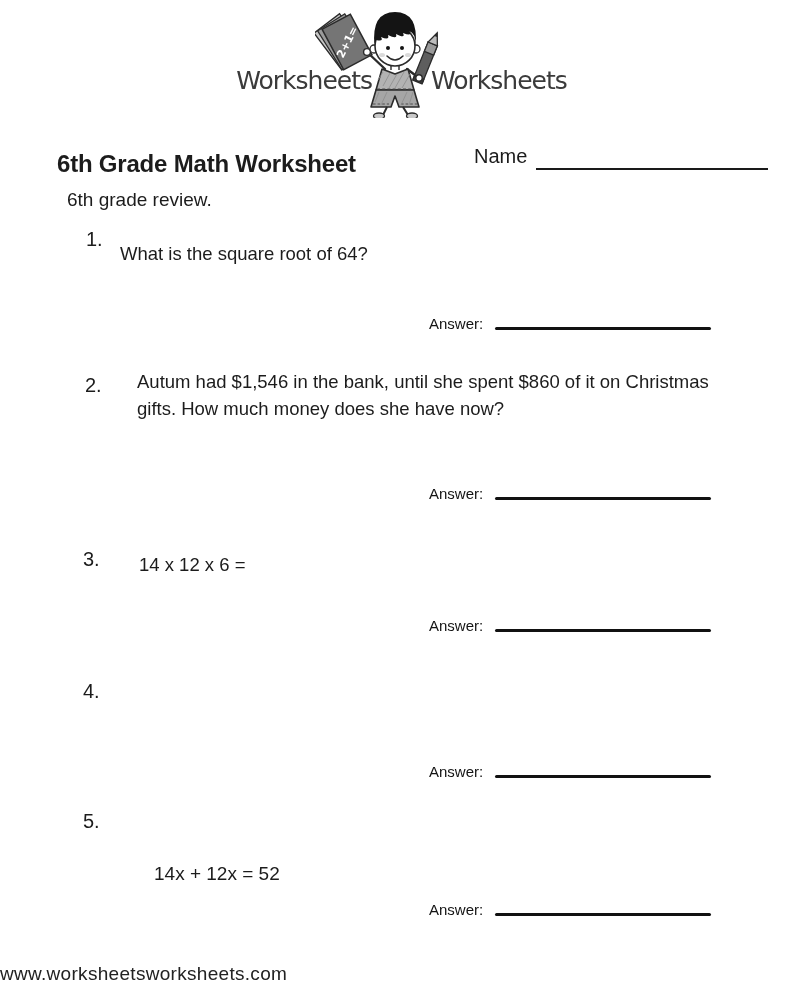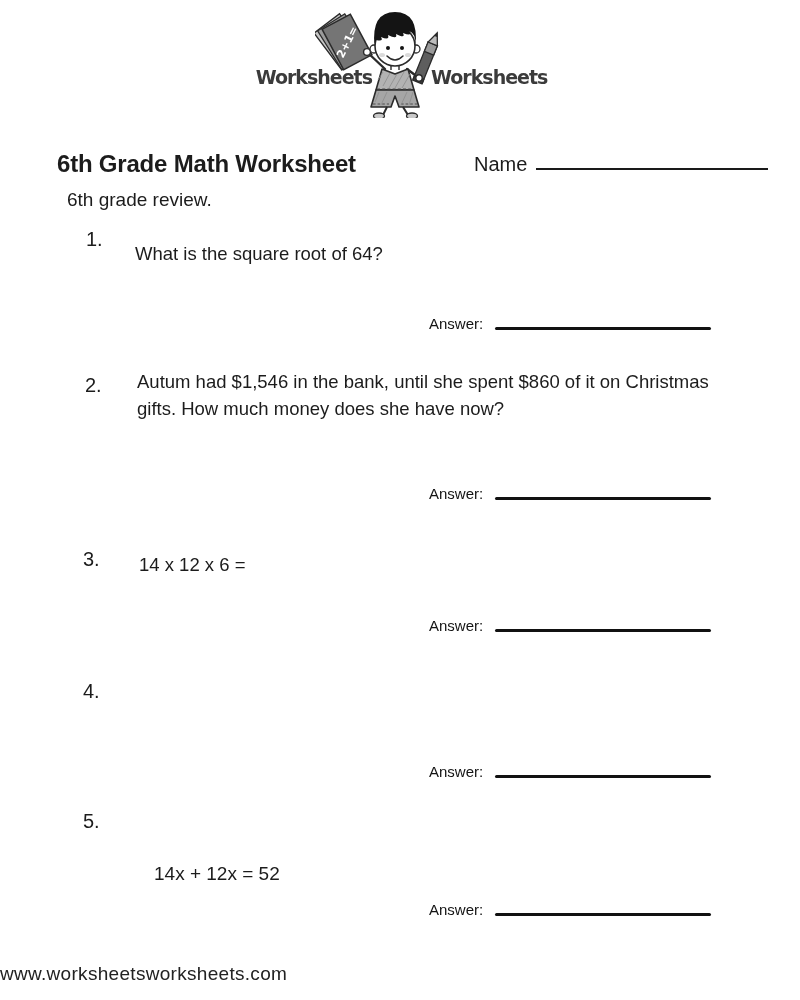--- a/index.html
+++ b/index.html
@@ -8,35 +8,35 @@
     width:800px;height:1000px;
     background:#ffffff;
     font-family:"Liberation Sans", sans-serif;
     color:#1c1c1c;
     overflow:hidden;
   }
   
   .logo-text{
     position:absolute;
     font-family:"DejaVu Sans", sans-serif;
-    font-weight:bold;
-    font-size:19px;
+    font-weight:normal;
+    font-size:25px;
     letter-spacing:-1px;
     color:#3b3b3b;
   }
   .logo-text.left{left:210px;top:66px;width:162px;text-align:right;}
   .logo-text.right{left:431px;top:66px;}
   .mascot{position:absolute;left:315px;top:6px;}
   
   .title{
     position:absolute;left:57px;top:150px;
     font-size:24px;font-weight:bold;letter-spacing:-0.2px;
   }
   .subtitle{position:absolute;left:67px;top:189px;font-size:19px;}
-  .name-label{position:absolute;left:474px;top:145px;font-size:20px;margin-top:8px;}
+  .name-label{position:absolute;left:474px;top:145px;font-size:20px;}
   .name-line{
     position:absolute;left:536px;top:168px;width:232px;height:0;
     border-bottom:2px solid #1a1a1a;
   }
   
   .q-num{position:absolute;font-size:20px;}
   .q-text{position:absolute;font-size:18.5px;line-height:27px;}
   .q-equation{position:absolute;font-size:19px;}
   
   .answer-row{position:absolute;left:429px;display:flex;gap:12px;}
@@ -117,21 +117,21 @@
     <ellipse cx="64" cy="110" rx="5.5" ry="3" fill="#c9c9c9" stroke="#2b2b2b" stroke-width="1.3"></ellipse>
     <ellipse cx="97" cy="110" rx="5.5" ry="3" fill="#c9c9c9" stroke="#2b2b2b" stroke-width="1.3"></ellipse>
   </svg>
 
   <h1 class="title" style="margin:0">6th Grade Math Worksheet</h1>
   <span class="name-label">Name</span>
   <div class="name-line"></div>
   <div class="subtitle">6th grade review.</div>
 
   <span class="q-num" style="left:86px;top:228px">1.</span>
-  <div class="q-text" style="left:135px;top:240px;width:560px">What is the square root of 64?</div>
+  <div class="q-text" style="left:120px;top:240px;width:560px">What is the square root of 64?</div>
   <div class="answer-row" style="top:315px">
     <span class="answer-label">Answer:</span>
     <div class="answer-line"></div>
   </div>
 
   <span class="q-num" style="left:85px;top:374px">2.</span>
   <div class="q-text" style="left:137px;top:368px;width:575px">Autum had $1,546 in the bank, until she spent $860 of it on Christmas gifts. How much money does she have now?</div>
   <div class="answer-row" style="top:485px">
     <span class="answer-label">Answer:</span>
     <div class="answer-line"></div>

